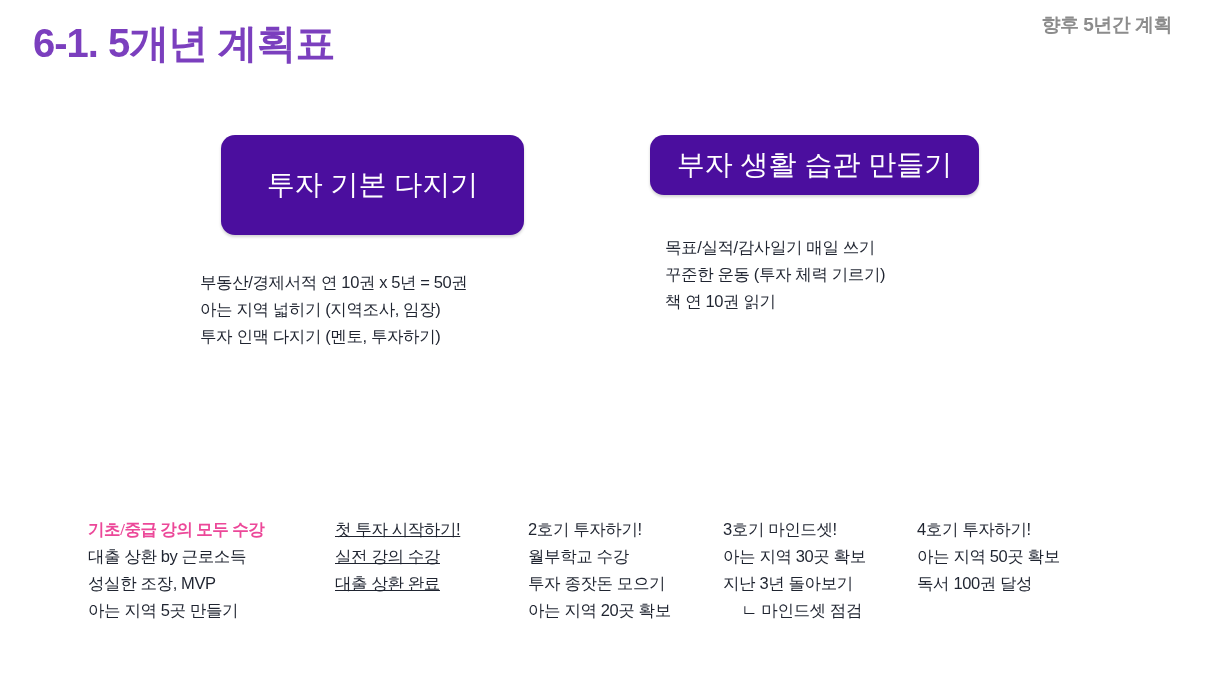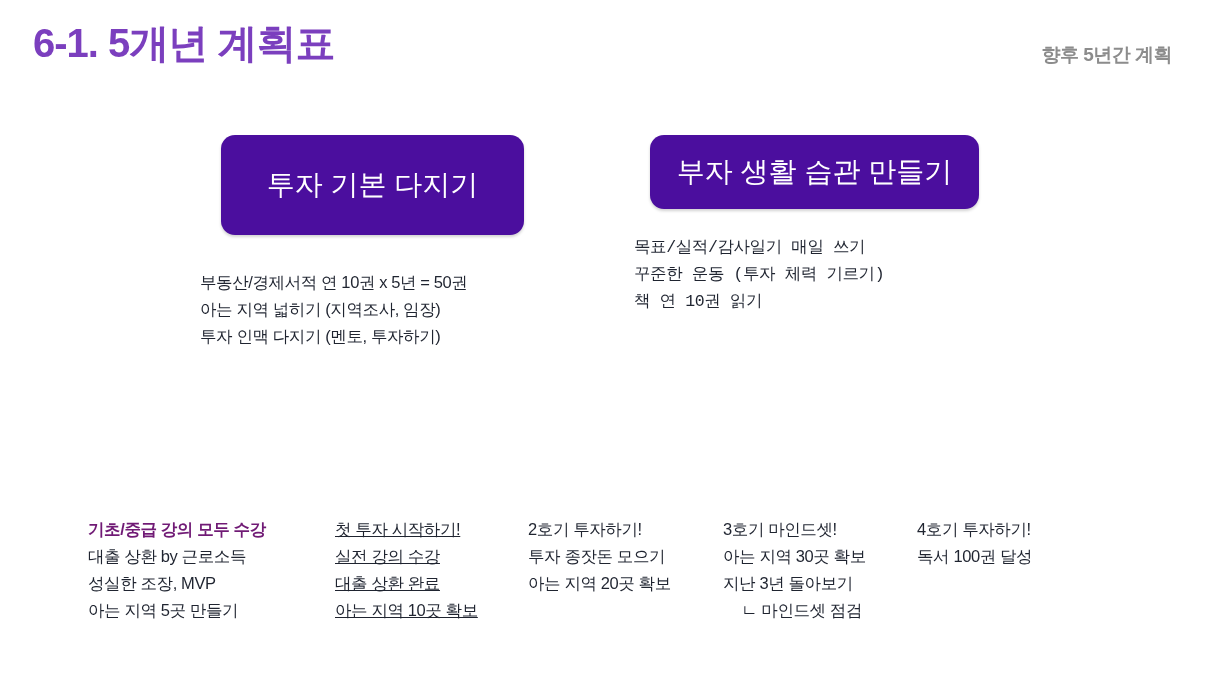--- a/index.html
+++ b/index.html
@@ -28,21 +28,21 @@
     top: 16px;
     font-size: 40px;
     font-weight: bold;
     color: #7B3FBE;
     letter-spacing: -1px;
     white-space: nowrap;
   }
   .slide-subtitle {
     position: absolute;
     right: 44px;
-    top: 42px;
+    top: 12px;
     font-size: 19px;
     font-weight: bold;
     color: #8C8C8C;
     letter-spacing: -0.5px;
     white-space: nowrap;
   }
 
   
   .theme-box {
     position: absolute;
@@ -60,33 +60,33 @@
   #theme-box-0 {
     left: 221px;
     top: 135px;
     width: 303px;
     height: 100px;
   }
   #theme-box-1 {
     left: 650px;
     top: 135px;
     width: 329px;
-    height: 74px;
+    height: 60px;
   }
 
   .theme-list {
     position: absolute;
     font-size: 16.5px;
     color: #1F2430;
     line-height: 27px;
     letter-spacing: -0.4px;
     white-space: nowrap;
   }
   #theme-list-0 { left: 200px; top: 226px; margin-top: 43px; }
-  #theme-list-1 { left: 634px; top: 234px; font-family: Liberation Mono, monospace; }
+  #theme-list-1 { left: 665px; top: 234px; }
   .theme-list div { font-weight: normal; }
 
   
   .timeline {
     position: absolute;
     left: 0;
     top: 368px;
     width: 1216px;
     height: 140px;
   }
@@ -95,22 +95,23 @@
   .year-col {
     position: absolute;
     top: 516px;
     font-size: 16.5px;
     color: #1F2430;
     line-height: 27px;
     letter-spacing: -0.4px;
     white-space: nowrap;
   }
   .year-col .line.highlight {
-    color: #701a75;
+    color: #ec4899;
     font-weight: bold;
+    font-family: Liberation Serif, serif;
   }
   .year-col .line.indent {
     padding-left: 18px;
   }
 </style>
 </head>
 <body>
 
 <div class="slide">
 
@@ -151,34 +152,35 @@
     <div class="line highlight">기초/중급 강의 모두 수강</div>
     <div class="line">대출 상환 by 근로소득</div>
     <div class="line">성실한 조장, MVP</div>
     <div class="line">아는 지역 5곳 만들기</div>
   </div>
 
   <div class="year-col" style="left:335px;text-decoration:underline;">
     <div class="line">첫 투자 시작하기!</div>
     <div class="line">실전 강의 수강</div>
     <div class="line">대출 상환 완료</div>
-    <div class="line">아는 지역 10곳 확보</div>
   </div>
 
   <div class="year-col" style="left:528px;">
     <div class="line">2호기 투자하기!</div>
+    <div class="line">월부학교 수강</div>
     <div class="line">투자 종잣돈 모으기</div>
     <div class="line">아는 지역 20곳 확보</div>
   </div>
 
   <div class="year-col" style="left:723px;">
     <div class="line">3호기 마인드셋!</div>
     <div class="line">아는 지역 30곳 확보</div>
     <div class="line">지난 3년 돌아보기</div>
     <div class="line indent">ㄴ 마인드셋 점검</div>
   </div>
 
   <div class="year-col" style="left:917px;">
     <div class="line">4호기 투자하기!</div>
+    <div class="line">아는 지역 50곳 확보</div>
     <div class="line">독서 100권 달성</div>
   </div>
 
 </div>
 
 </body></html>

